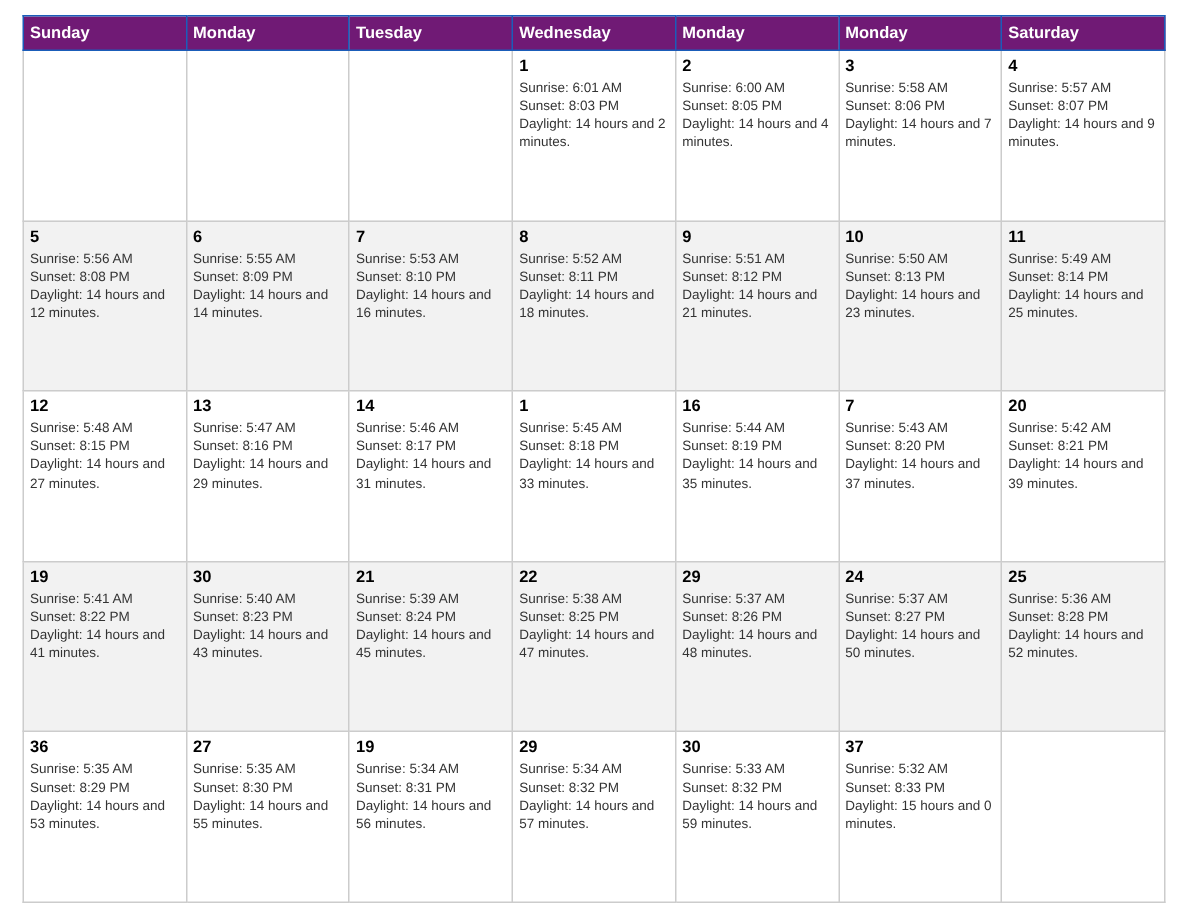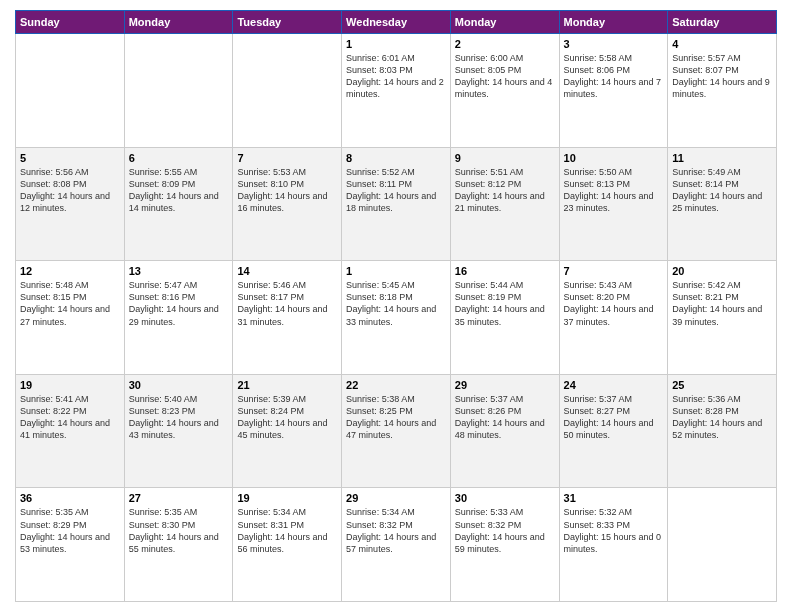--- a/index.html
+++ b/index.html
@@ -232,20 +232,20 @@
           </td>
           <td>
             <span class="day-num">29</span>
             <div class="day-info">Sunrise: 5:34 AM<br>Sunset: 8:32 PM<br>Daylight: 14 hours and 57 minutes.</div>
           </td>
           <td>
             <span class="day-num">30</span>
             <div class="day-info">Sunrise: 5:33 AM<br>Sunset: 8:32 PM<br>Daylight: 14 hours and 59 minutes.</div>
           </td>
           <td>
-            <span class="day-num">31</span>
+            <span class="day-num">37</span>
             <div class="day-info">Sunrise: 5:32 AM<br>Sunset: 8:33 PM<br>Daylight: 15 hours and 0 minutes.</div>
           </td>
           <td class="empty-cell"></td>
         </tr>
       </tbody>
   </table>
 </div>
 
 </body></html>

